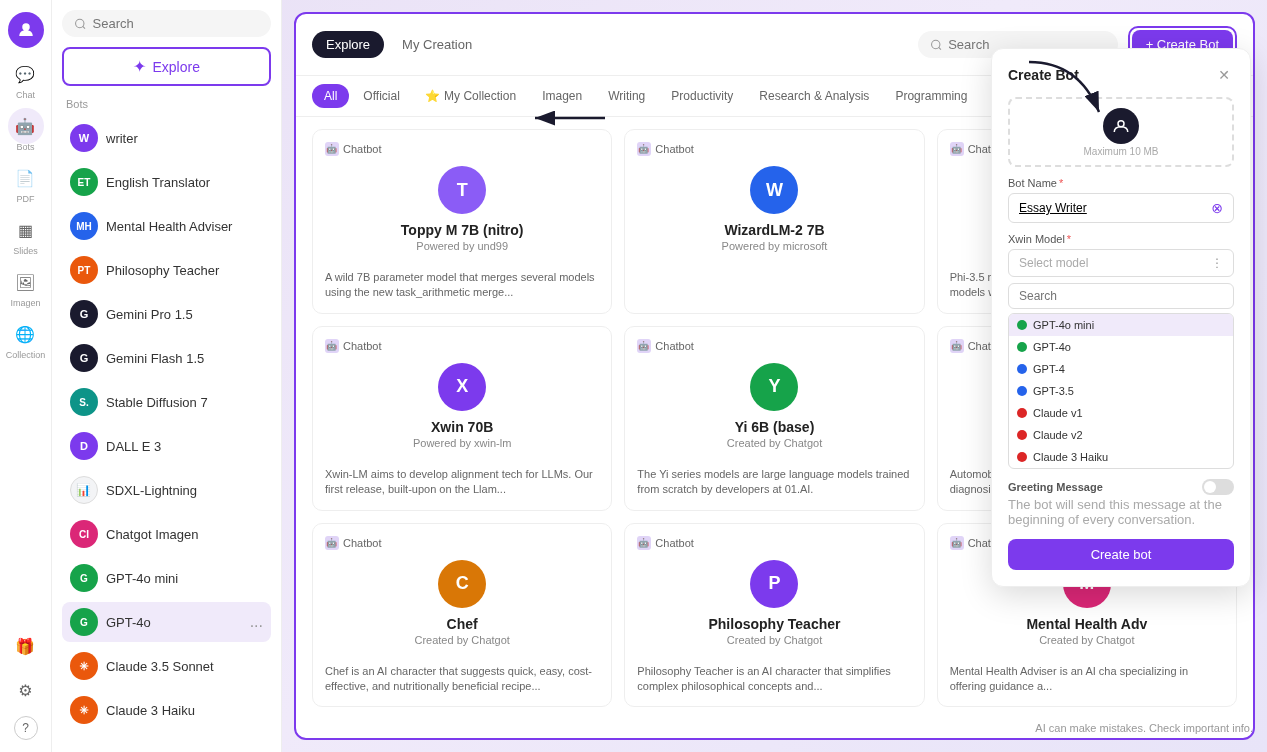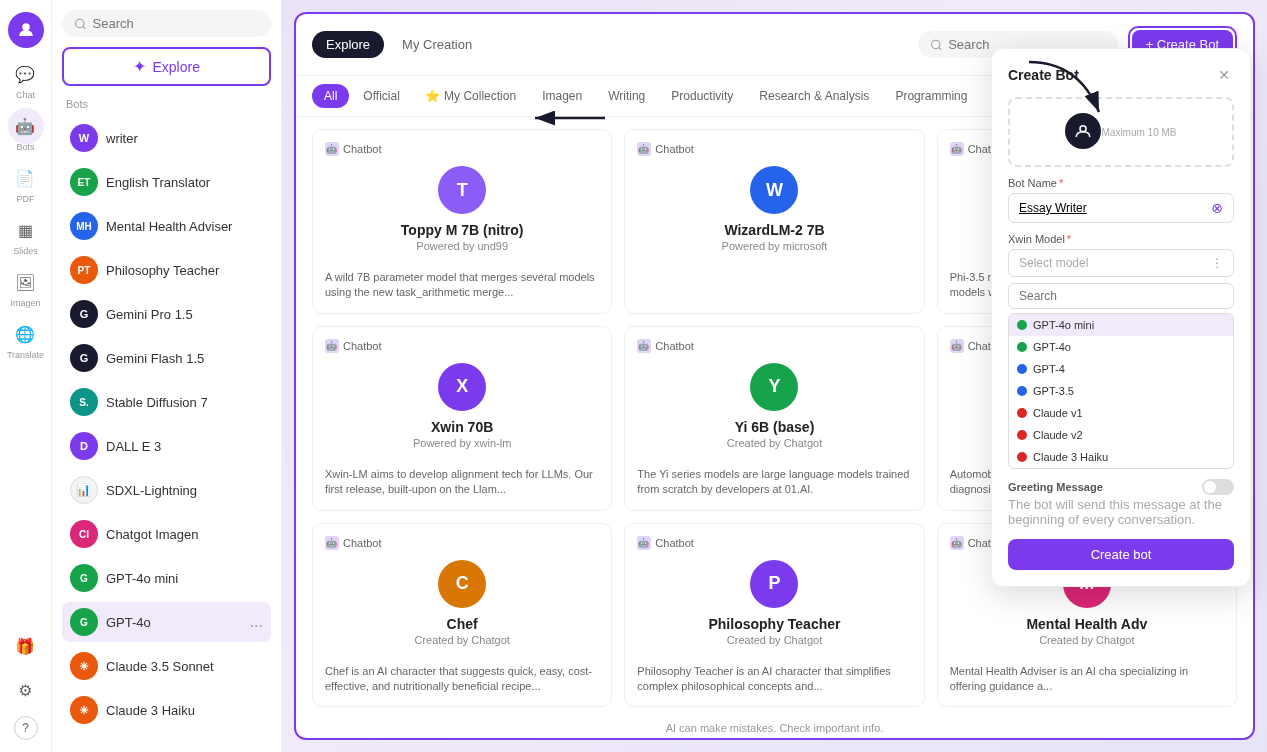--- a/index.html
+++ b/index.html
@@ -345,20 +345,21 @@
       display: flex;
       align-items: center;
       justify-content: center;
       cursor: pointer;
       color: #999;
       font-size: 14px;
       border-radius: 50%;
     }
     .upload-area {
       display: flex;
+      flex-direction: column;
       align-items: center;
       justify-content: center;
       height: 70px;
       border: 2px dashed #ddd;
       border-radius: 8px;
       margin-bottom: 10px;
       cursor: pointer;
     }
     .upload-icon {
       width: 36px;
@@ -496,24 +497,24 @@
       border: none;
       border-radius: 8px;
       padding: 8px;
       font-size: 13px;
       font-weight: 500;
       cursor: pointer;
     }
 
     
     .bottom-bar {
-      text-align: center;
+      text-align: right;
       font-size: 11px;
       color: #999;
-      padding: 4px 16px;
+      padding: 4px 0;
     }
 
     
     .av-purple { background: #7c3aed; }
     .av-green { background: #16a34a; }
     .av-pink { background: #db2777; }
     .av-dark { background: #1a1a2e; }
     .av-light { background: #f3f4f6; border: 1px solid #ddd; }
   </style>
 </head>
@@ -547,21 +548,21 @@
   <div class="sidebar-section">
     <div class="sidebar-icon">▦</div>
     <div class="sidebar-icon-label">Slides</div>
   </div>
   <div class="sidebar-section">
     <div class="sidebar-icon">🖼</div>
     <div class="sidebar-icon-label">Imagen</div>
   </div>
   <div class="sidebar-section">
     <div class="sidebar-icon">🌐</div>
-    <div class="sidebar-icon-label">Translate</div>
+    <div class="sidebar-icon-label">Collection</div>
   </div>
   <div style="flex:1"></div>
   <div class="sidebar-icon">🎁</div>
   <div class="sidebar-icon">⚙</div>
   <div class="sidebar-icon" style="border:1.5px solid #ccc;border-radius:50%;width:24px;height:24px;font-size:12px;">?</div>
 </div>
 
 <div class="left-panel">
   <div class="search-box">
     <svg width="14" height="14" viewBox="0 0 24 24" fill="none" stroke="#999" stroke-width="2">

